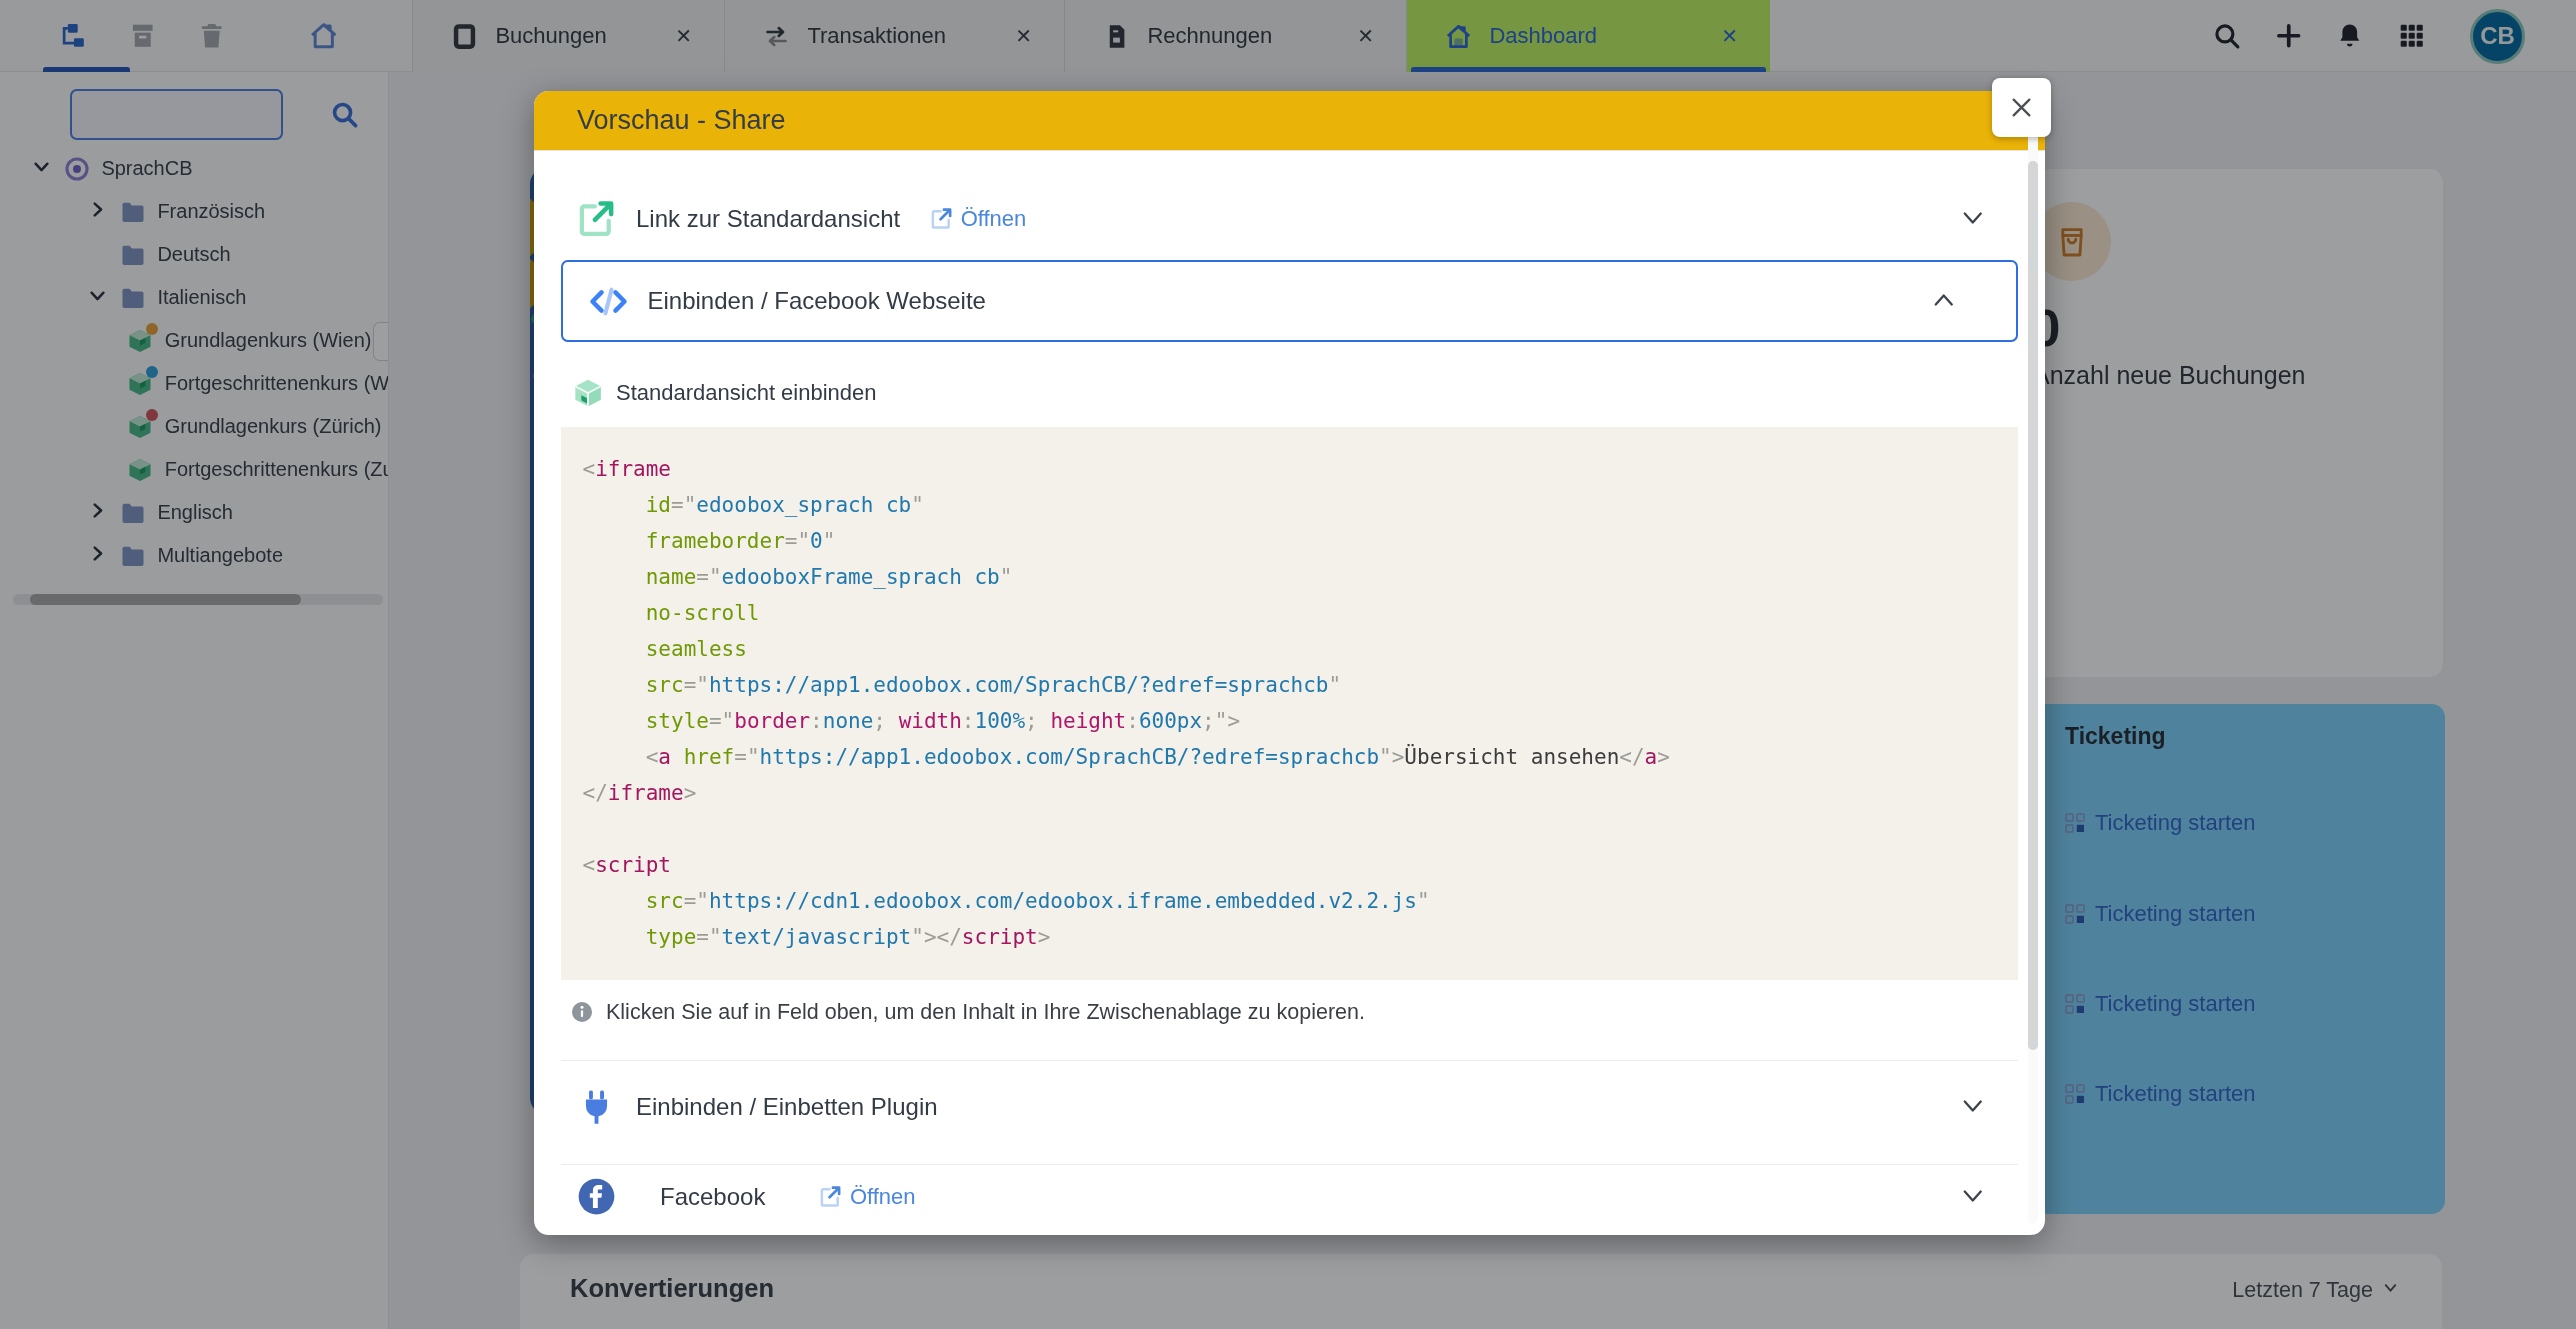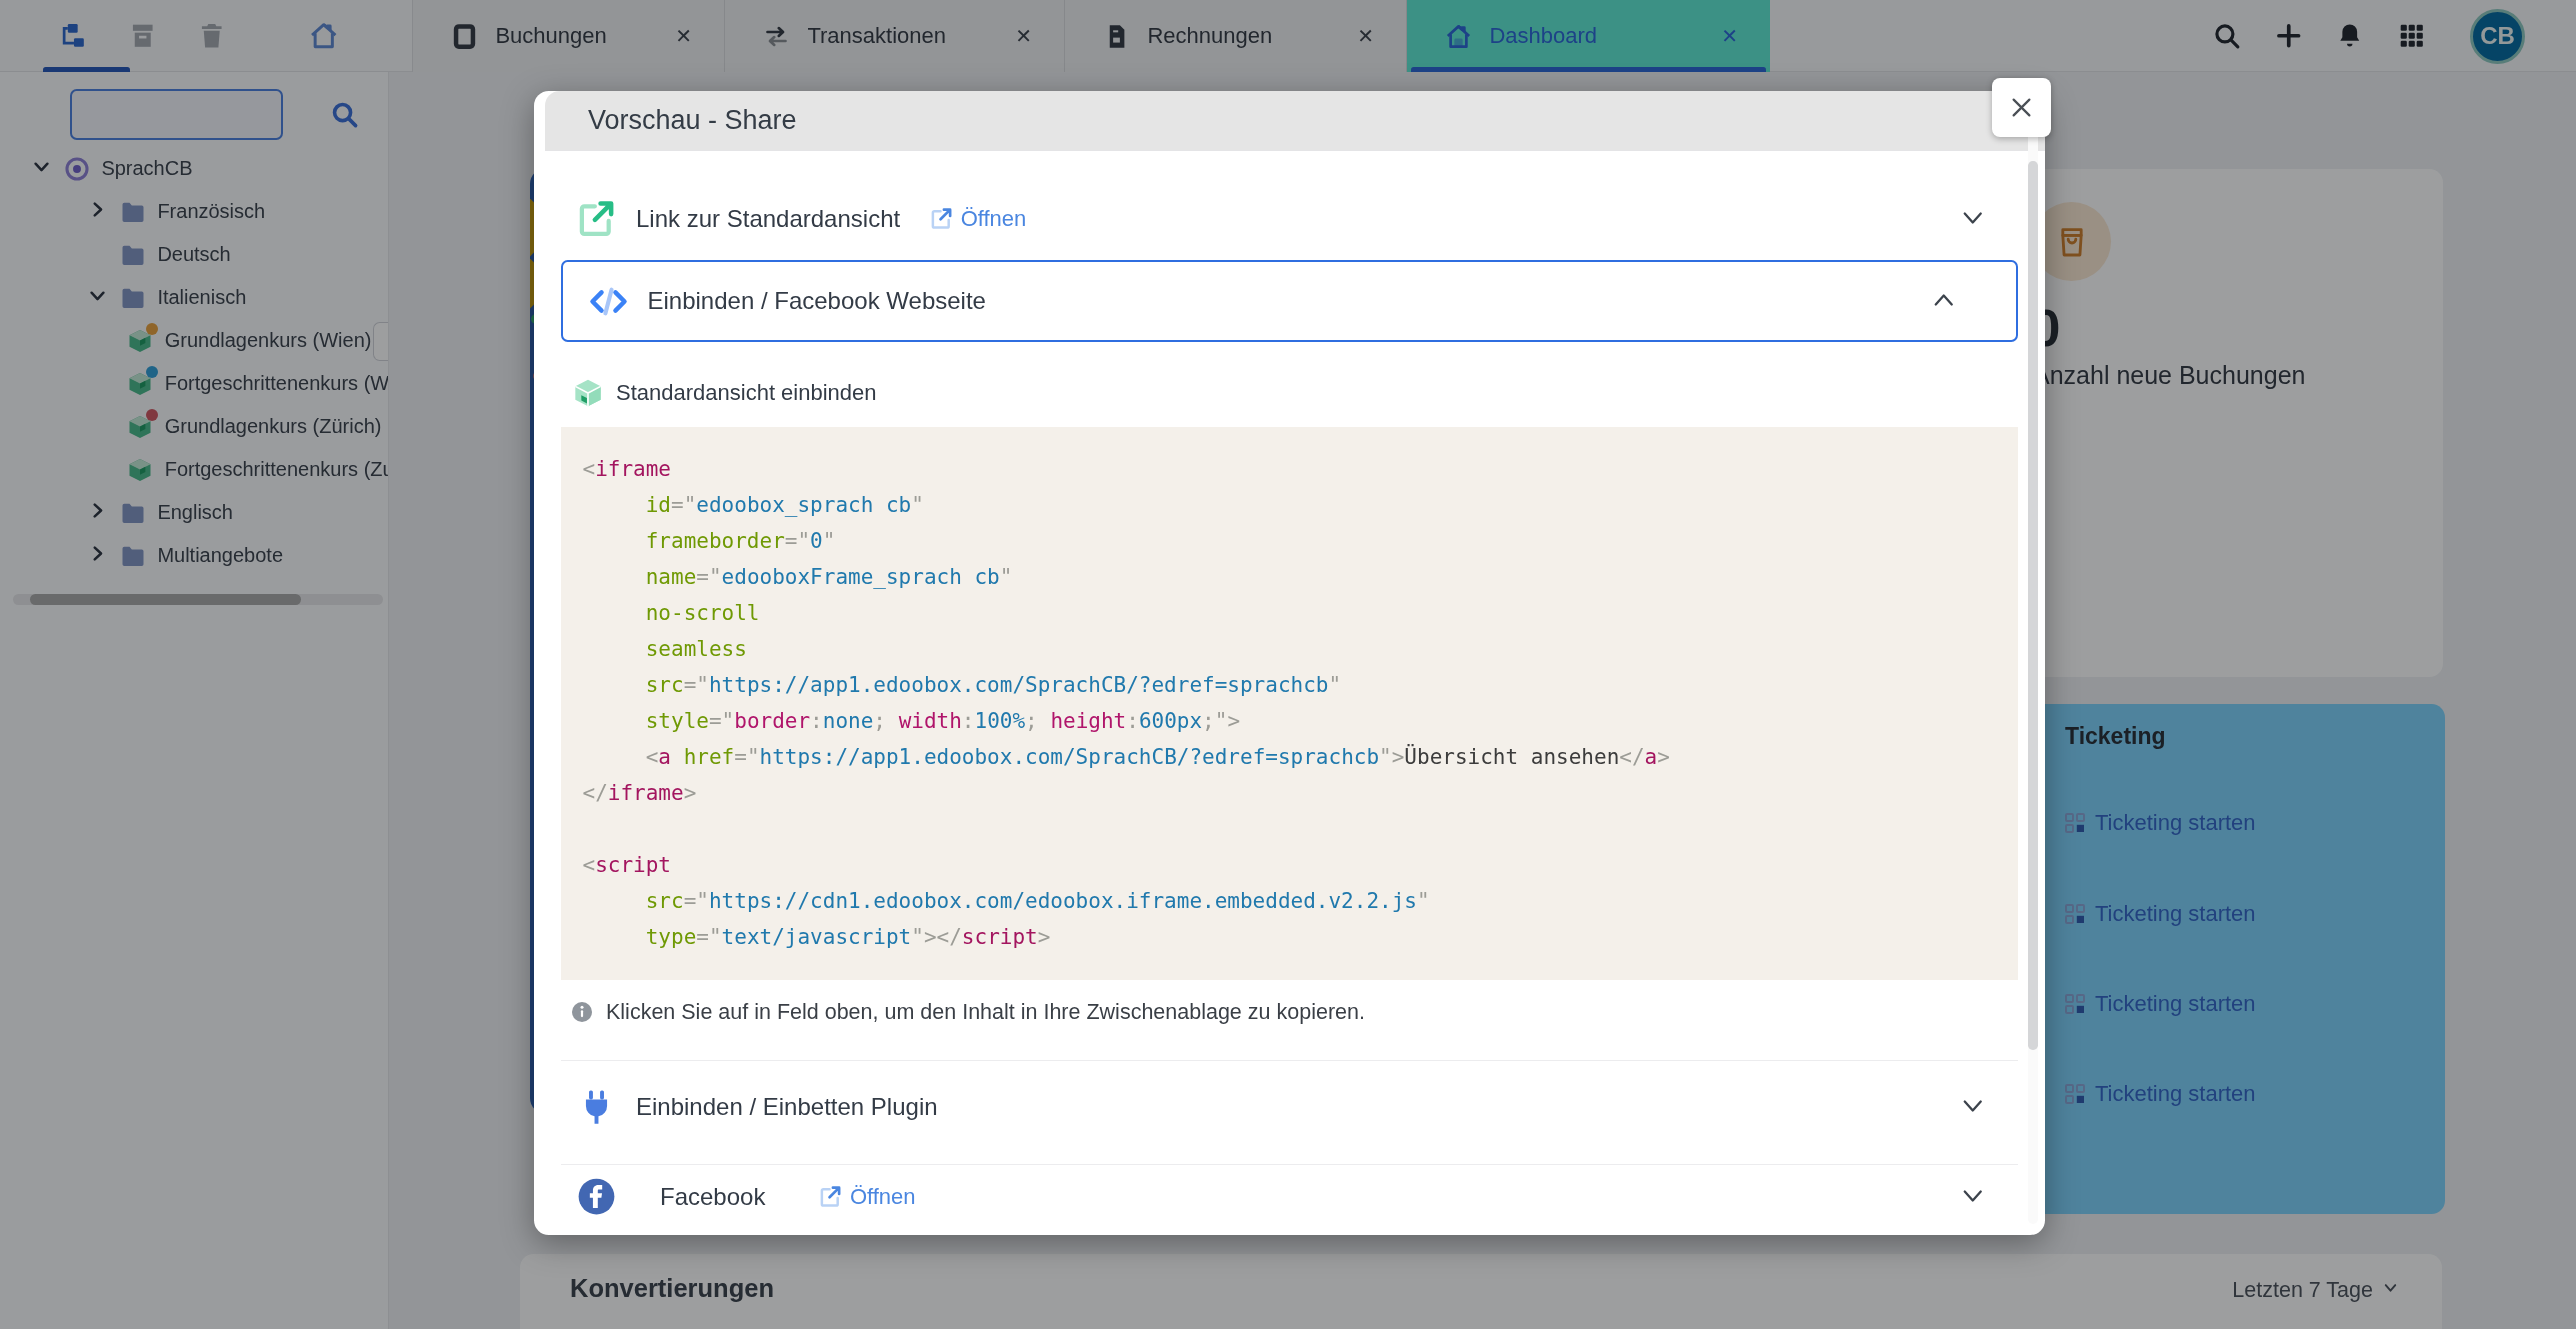--- a/index.html
+++ b/index.html
@@ -16,21 +16,21 @@
   .tb-ico.c-gray { color:#a3a9b0; }
   .tb-ico.c-home { color:#5d87d2; margin-left:42px; }
   .tb-underline { position:absolute; left:43px; bottom:0; width:87px; height:4.7px; background:#2456b8; border-radius:2.7px 2.7px 0 0; }
 
   .tabs { position:absolute; left:389px; top:0; height:72px; display:flex; border-left:1.3px solid #dcdee1;margin-left:23px; }
   .tab { height:72px; display:flex; align-items:center; padding:0 0 0 38px; background:#eff0f2; border-right:1.3px solid #d9dbde; color:#333a44; position:relative; }
   .tab:nth-child(1){ width:312px; } .tab:nth-child(2){ width:340px; } .tab:nth-child(3){ width:342px; } .tab:nth-child(4){ width:363px; }
   .tab .ico { width:27px; height:27px; margin-right:17.4px; } .tab .ico svg { width:27px; height:27px; }
   .tab .lbl { font-size:22px; }
   .tab .x { margin-left:auto; margin-right:32px; font-size:20px; color:#3a414b; }
-  .tab.active { background:#5eead4; color:#2a66d8; border-right:none; }
+  .tab.active { background:#bef264; color:#2a66d8; border-right:none; }
   .tab.active .lbl, .tab.active .x { color:#2a66d8; }
   .tab.active::after { content:""; position:absolute; left:4px; right:4px; bottom:0; height:4.7px; background:#2a66d8; border-radius:2.7px 2.7px 0 0; }
 
   .top-actions { position:absolute; right:0; top:0; height:72px; display:flex; align-items:center; padding-right:51px; }
   .ta-ico { width:29.5px; height:29.5px; margin-left:32px; color:#20262e; } .ta-ico svg { width:29.5px; height:29.5px; }
   .avatar { width:55px; height:55px; border-radius:50%; background:#0369a1; border:3.4px solid #8cc8c0; color:#eef7f5; display:flex; align-items:center; justify-content:center; font-size:24px; font-weight:bold; margin-left:44px; }
 
   
   .sidebar { position:absolute; left:0; top:72px; width:389px; bottom:0; background:#fbfcfe; border-right:1.3px solid #e5e7ea; z-index:5; overflow:hidden; }
   .searchbox { position:absolute; left:70px; top:17.4px; width:213px; height:51px; border:2px solid #4a7fe0; border-radius:6.7px; background:#f3f6fc; }
@@ -61,21 +61,21 @@
   .tk-ico { width:24px; height:24px; margin-right:8px; } .tk-ico svg { width:24px; height:24px; }
   .tk-link { font-size:22px; color:#3265c8; }
   .konv-card { position:absolute; left:520px; top:1254px; width:1922px; height:134px; background:#ffffff; border-radius:13.4px; z-index:1; }
   .konv-title { position:absolute; left:50px; top:20px; font-size:25.5px; font-weight:600; color:#3a424c; }
   .konv-filter { position:absolute; right:42px; top:24px; display:flex; align-items:center; font-size:21.5px; color:#4a515a; }
   .konv-filter svg { width:19px; height:19px; margin-left:8px; color:#4a515a; }
 
   
   .overlay { position:absolute; inset:0; background:rgba(10,12,16,0.40); z-index:40; }
   .modal { position:absolute; left:534px; top:91px; width:1511px; height:1144px; background:#ffffff; border-radius:14.8px; z-index:50; box-shadow:0 8px 32px rgba(0,0,0,.35); }
-  .m-head { height:60px; background:#e5e5e5; border-bottom:1.3px solid #e4e4e6; border-radius:14.8px 14.8px 0 0; display:flex; align-items:center; padding-left:43px;margin-left:11px; }
+  .m-head { height:60px; background:#eab308; border-bottom:1.3px solid #e4e4e6; border-radius:14.8px 14.8px 0 0; display:flex; align-items:center; padding-left:43px; }
   .m-title { font-size:27px; font-weight:500; color:#343c46; }
   .m-close { position:absolute; left:1458px; top:-13.4px; width:59px; height:59px; background:#ffffff; border-radius:8px; box-shadow:0 1.3px 6.7px rgba(0,0,0,.28); display:flex; align-items:center; justify-content:center; z-index:60; color:#4a4f55; }
   .m-close svg { width:27px; height:27px; }
   .m-row { height:81px; display:flex; align-items:center; padding-left:43px; position:relative; }
   .m-row .m-ico { width:39px; height:39px; margin-right:20px; flex:none; } .m-row .m-ico svg { width:39px; height:39px; }
   .m-label { font-size:24px; font-weight:500; color:#333b46; }
   .open-link { display:flex; align-items:center; margin-left:29.5px; color:#4a86e0; font-size:22px; }
   .open-link svg { width:23px; height:23px; margin-right:8px; }
   .m-chev { position:absolute; right:62px; color:#3c434c; } .m-chev svg { width:21.5px; height:16px; }
   .m-row1 { margin-top:27px; }

